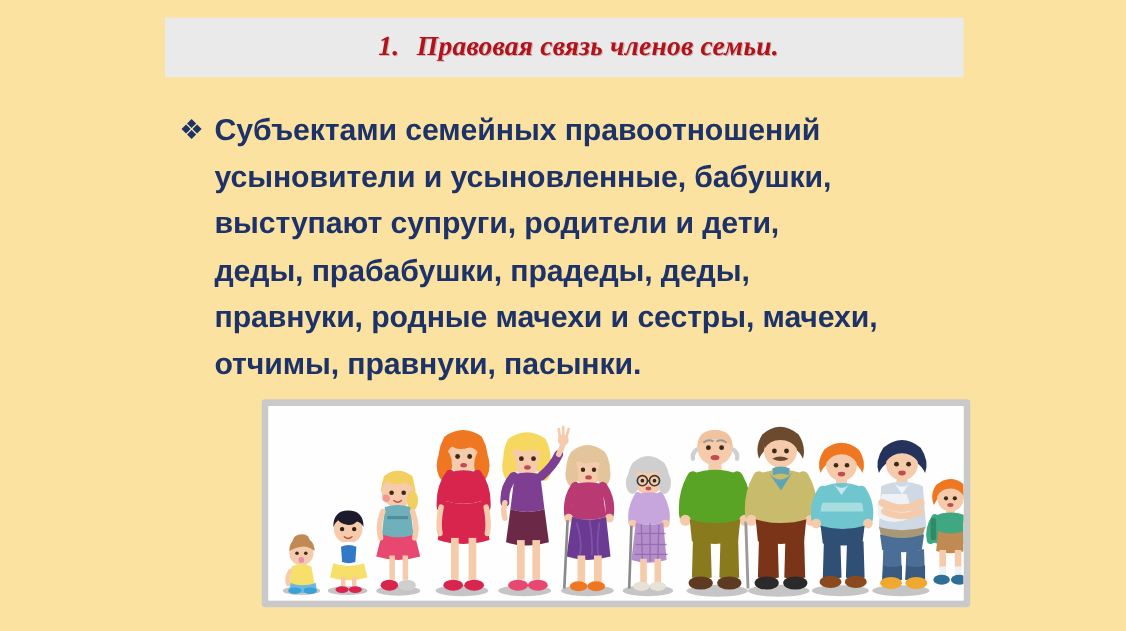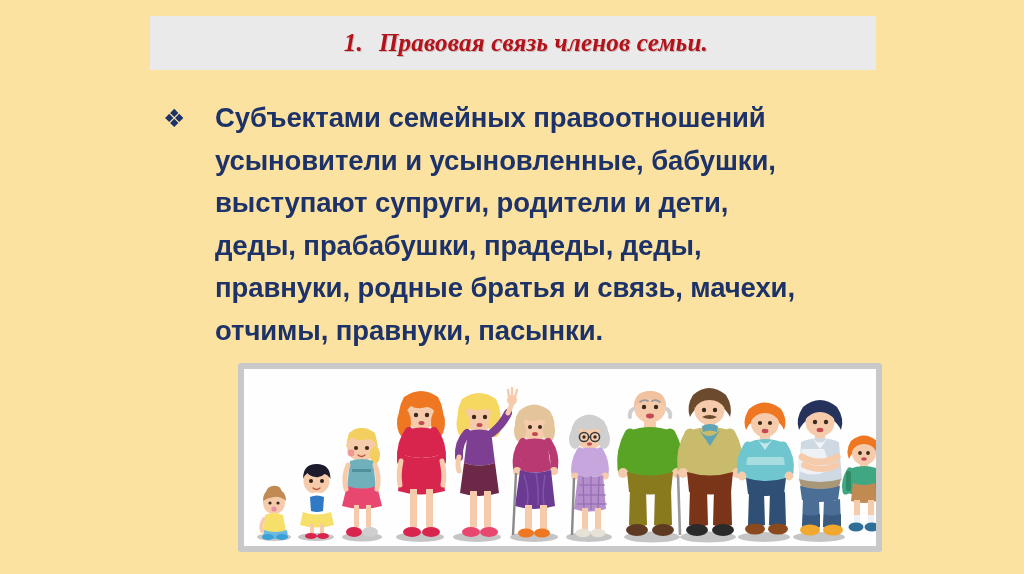--- a/index.html
+++ b/index.html
@@ -63,21 +63,20 @@
     flex: 1 1 auto;
   }
   .text-line {
     font-family: "Liberation Sans", sans-serif;
     font-weight: bold;
     font-size: 27.5px;
     line-height: 42.5px;
     color: #1d3268;
     white-space: pre;
     letter-spacing: -0.1px;
-    margin-left: 20px;
   }
 
   
   .picture-frame {
     position: absolute;
     left: 238px;
     top: 363px;
     width: 644px;
     height: 189px;
     background: #ffffff;
@@ -103,21 +102,21 @@
 </div>
 
 <div class="content-block">
   <div class="bullet-row">
     <div class="bullet-mark">❖</div>
     <div class="bullet-body">
       <div class="text-line">Субъектами семейных правоотношений</div>
       <div class="text-line">усыновители и усыновленные, бабушки,</div>
       <div class="text-line">выступают супруги, родители и дети,</div>
       <div class="text-line">деды, прабабушки, прадеды, деды,</div>
-      <div class="text-line">правнуки, родные братья и связь, мачехи,</div>
+      <div class="text-line">правнуки, родные мачехи и сестры, мачехи,</div>
       <div class="text-line">отчимы, правнуки, пасынки.</div>
     </div>
   </div>
 </div>
 
 <div class="picture-frame">
   <div class="picture-inner">
     <svg class="family-svg" viewBox="0 0 632 177" preserveAspectRatio="none">
 
       <g opacity="0.22">

